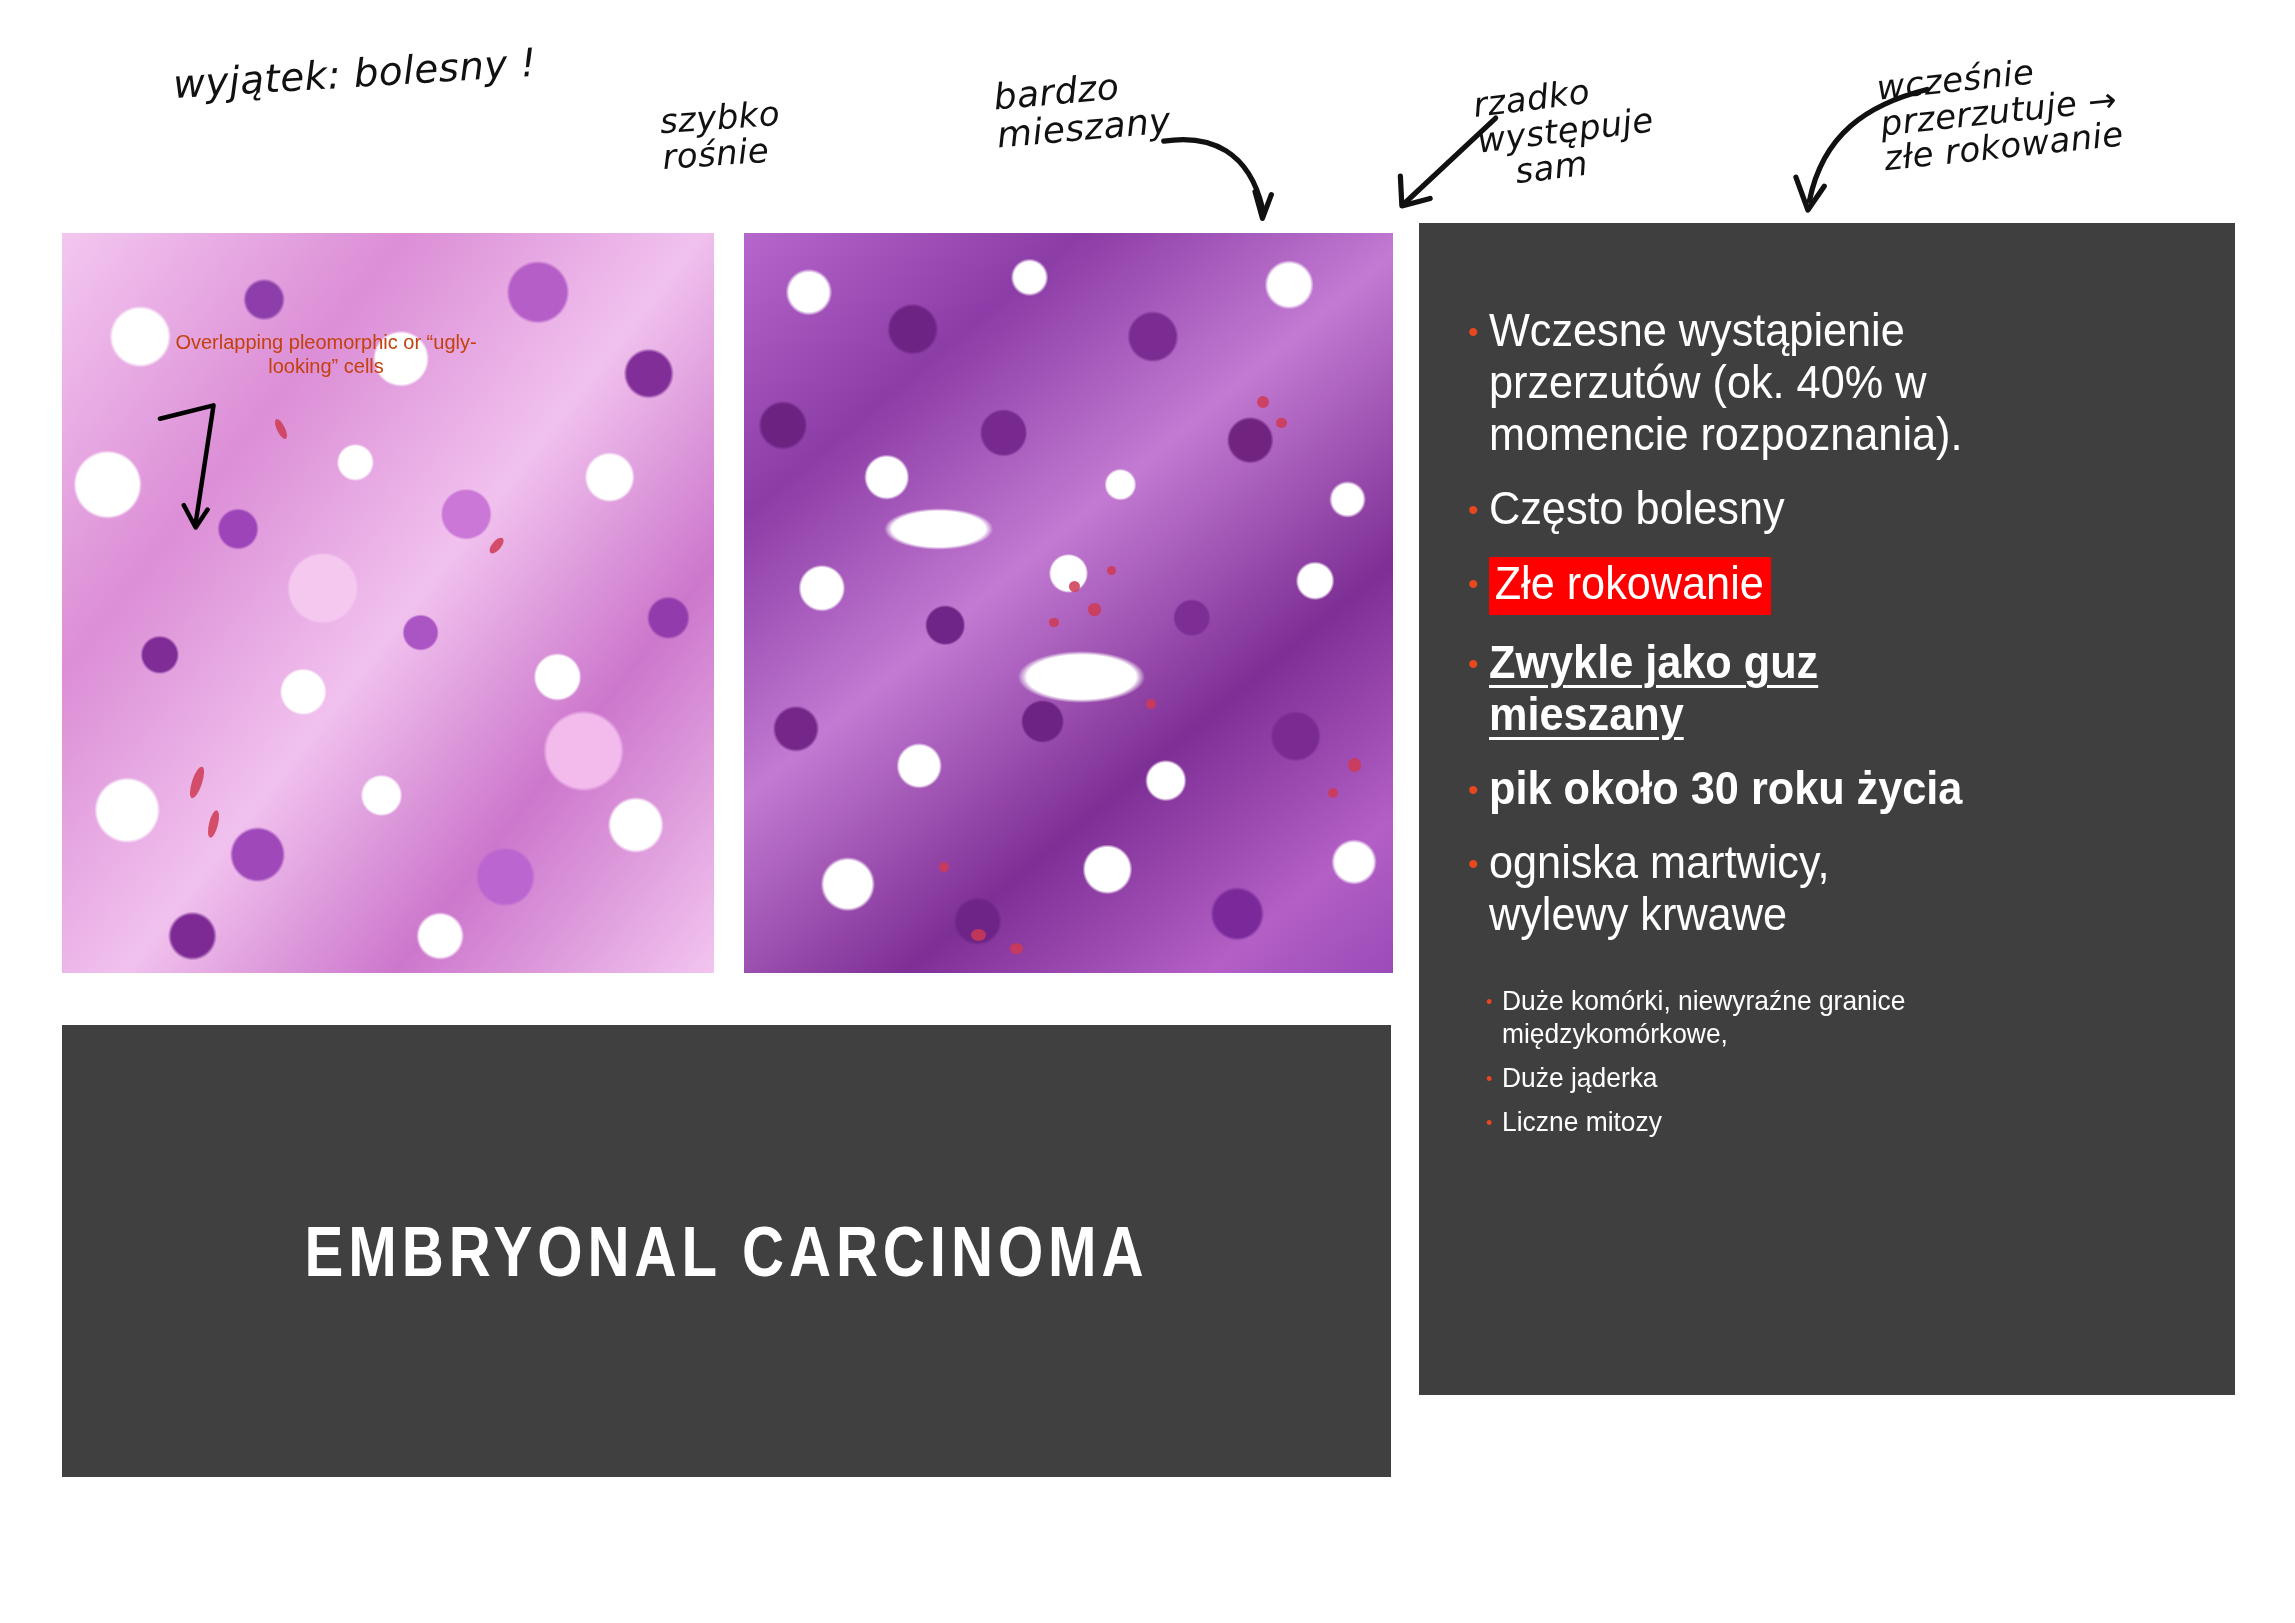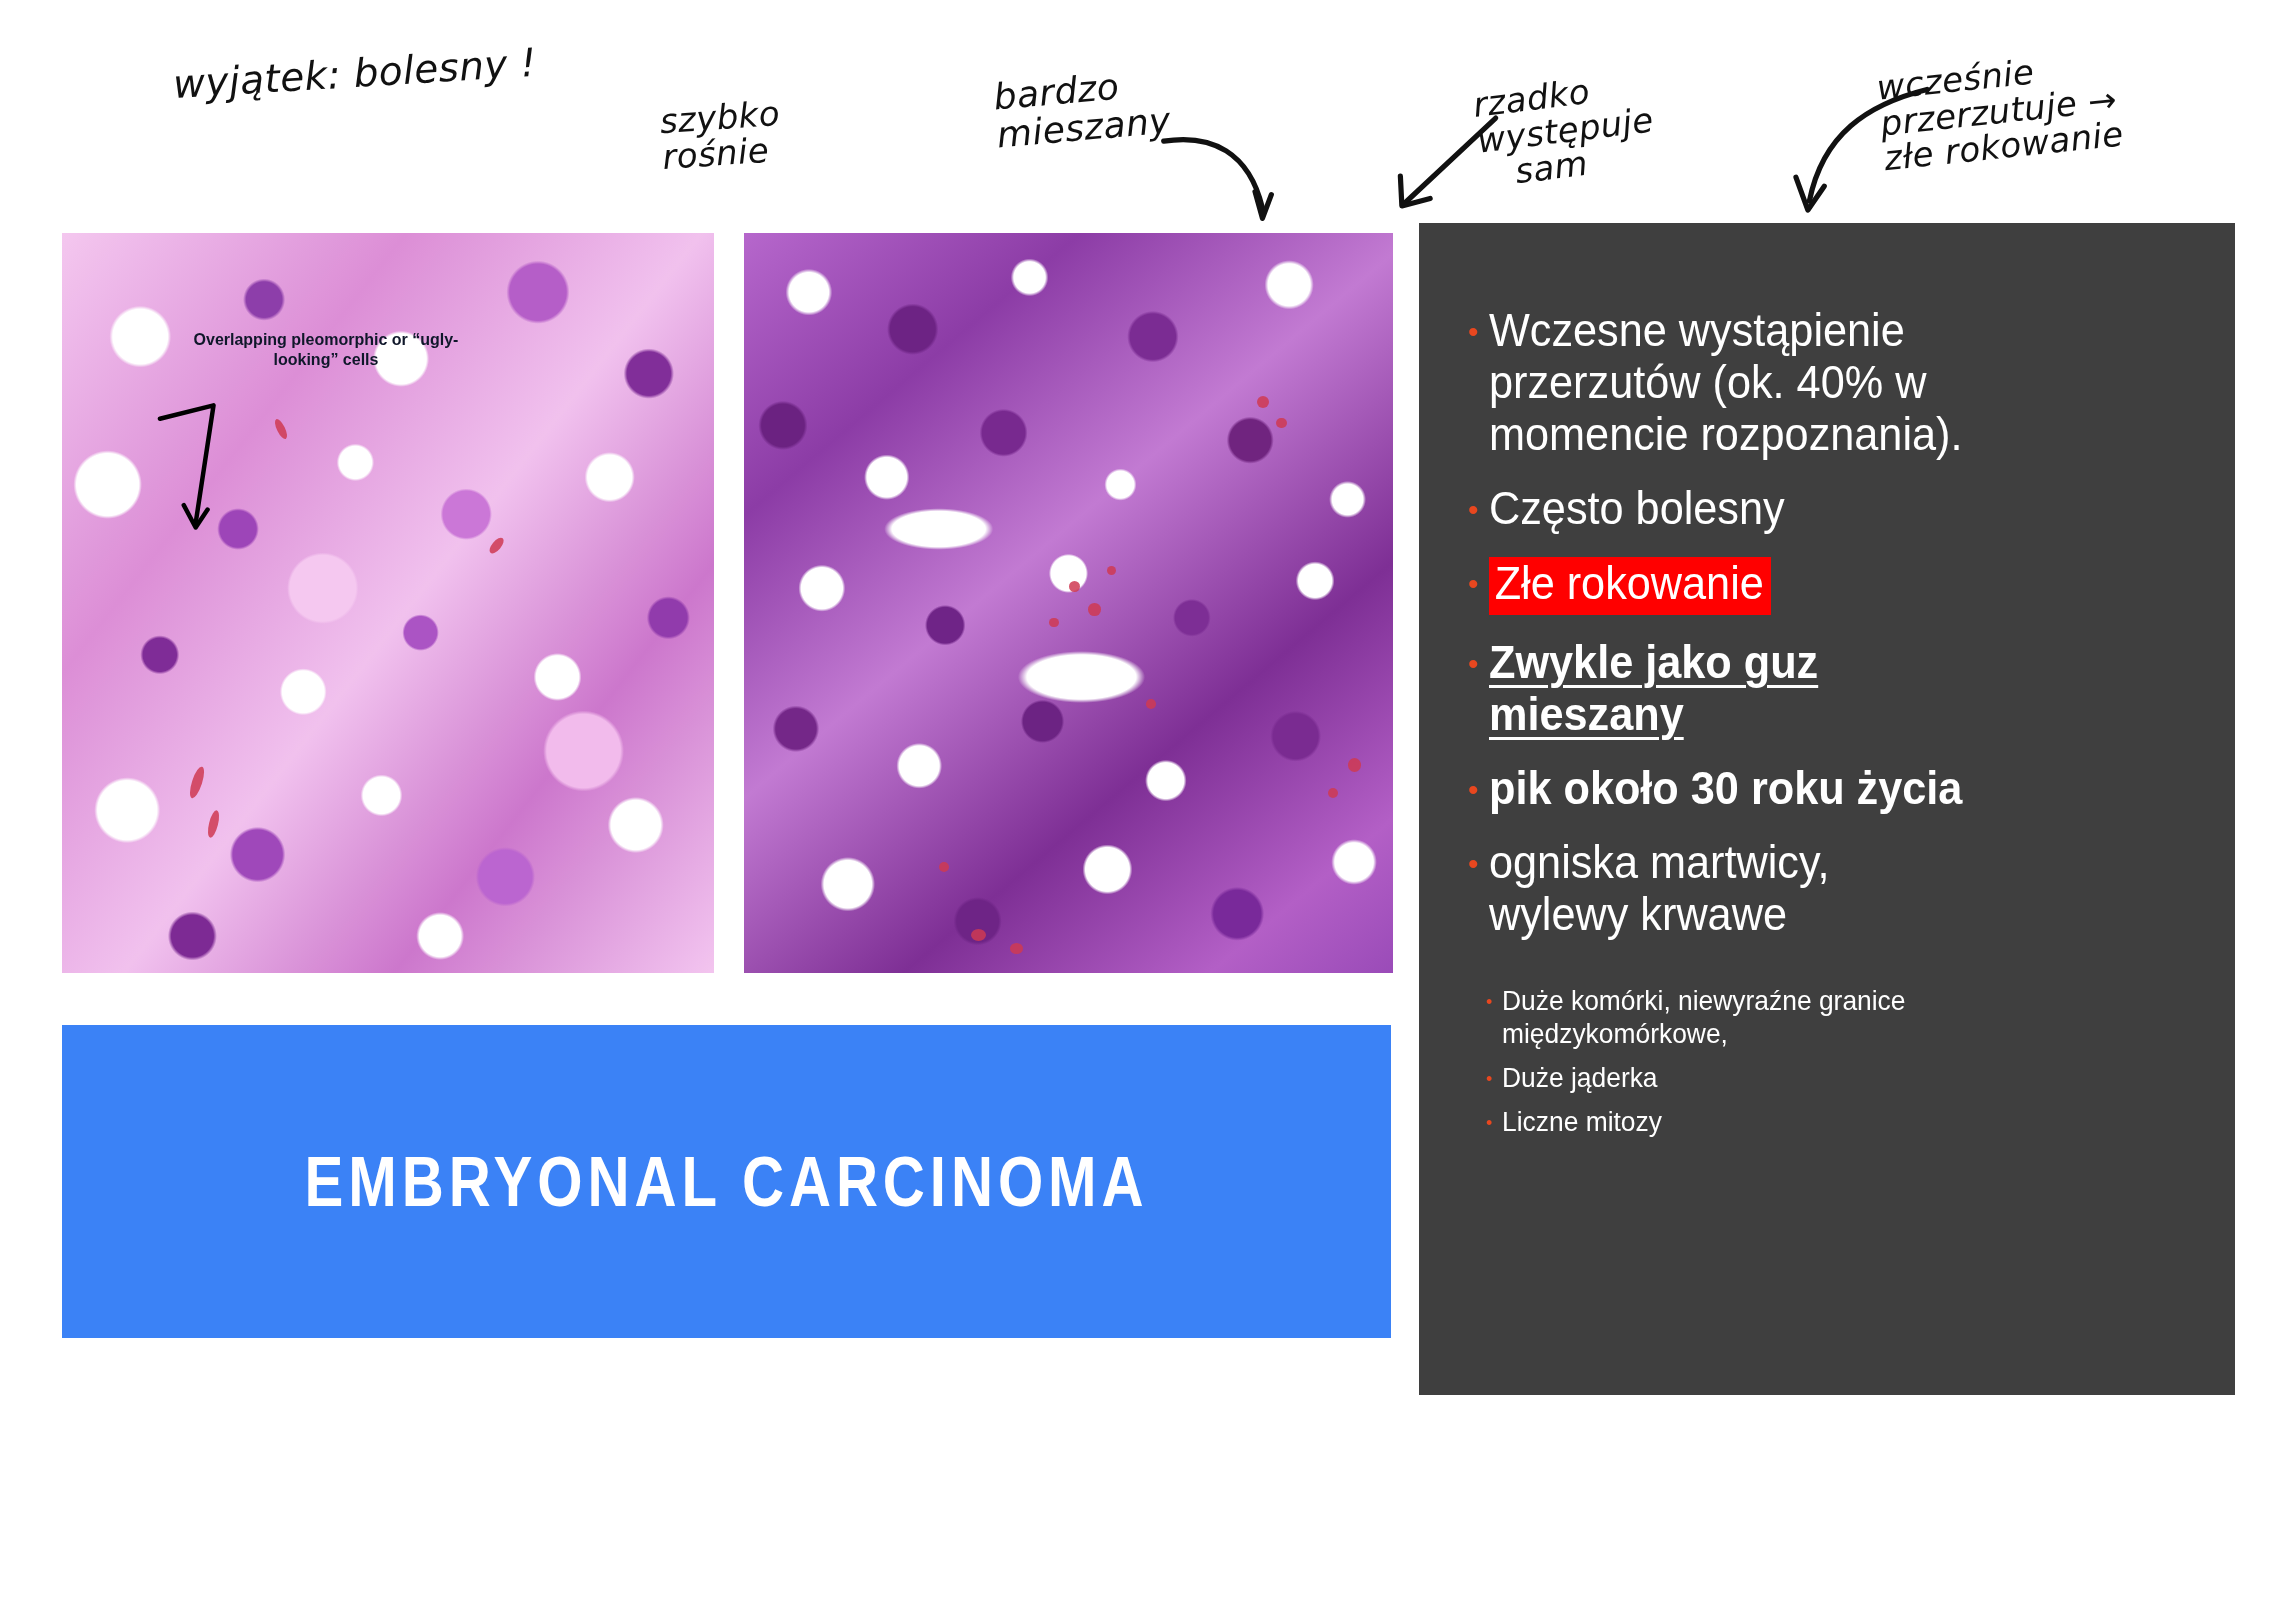--- a/index.html
+++ b/index.html
@@ -111,34 +111,34 @@
   }
   .rbc {
     position: absolute;
     border-radius: 50%;
     background: #cf3a52;
     opacity: .85;
   }
 
   .micro-label {
     position: absolute;
-    color: #0f172a;
+    color: #c2410c;
     font-family: "Liberation Sans", sans-serif;
-    font-size: 16px;
+    font-size: 20px;
     line-height: 1.22;
     text-align: center;
-    font-weight: 700;
+    font-weight: 400;
   }
 
   
   #title-block {
     position: absolute;
     left: 62px; top: 1025px;
-    width: 1329px; height: 313px;
-    background: #3b82f6;
+    width: 1329px; height: 452px;
+    background: #404040;
     display: flex;
     align-items: center;
     justify-content: center;
   }
   #title-text {
     color: #ffffff;
     font-family: "Liberation Sans Narrow", "Liberation Sans", sans-serif;
     font-size: 71px;
     font-weight: 700;
     letter-spacing: 6px;

